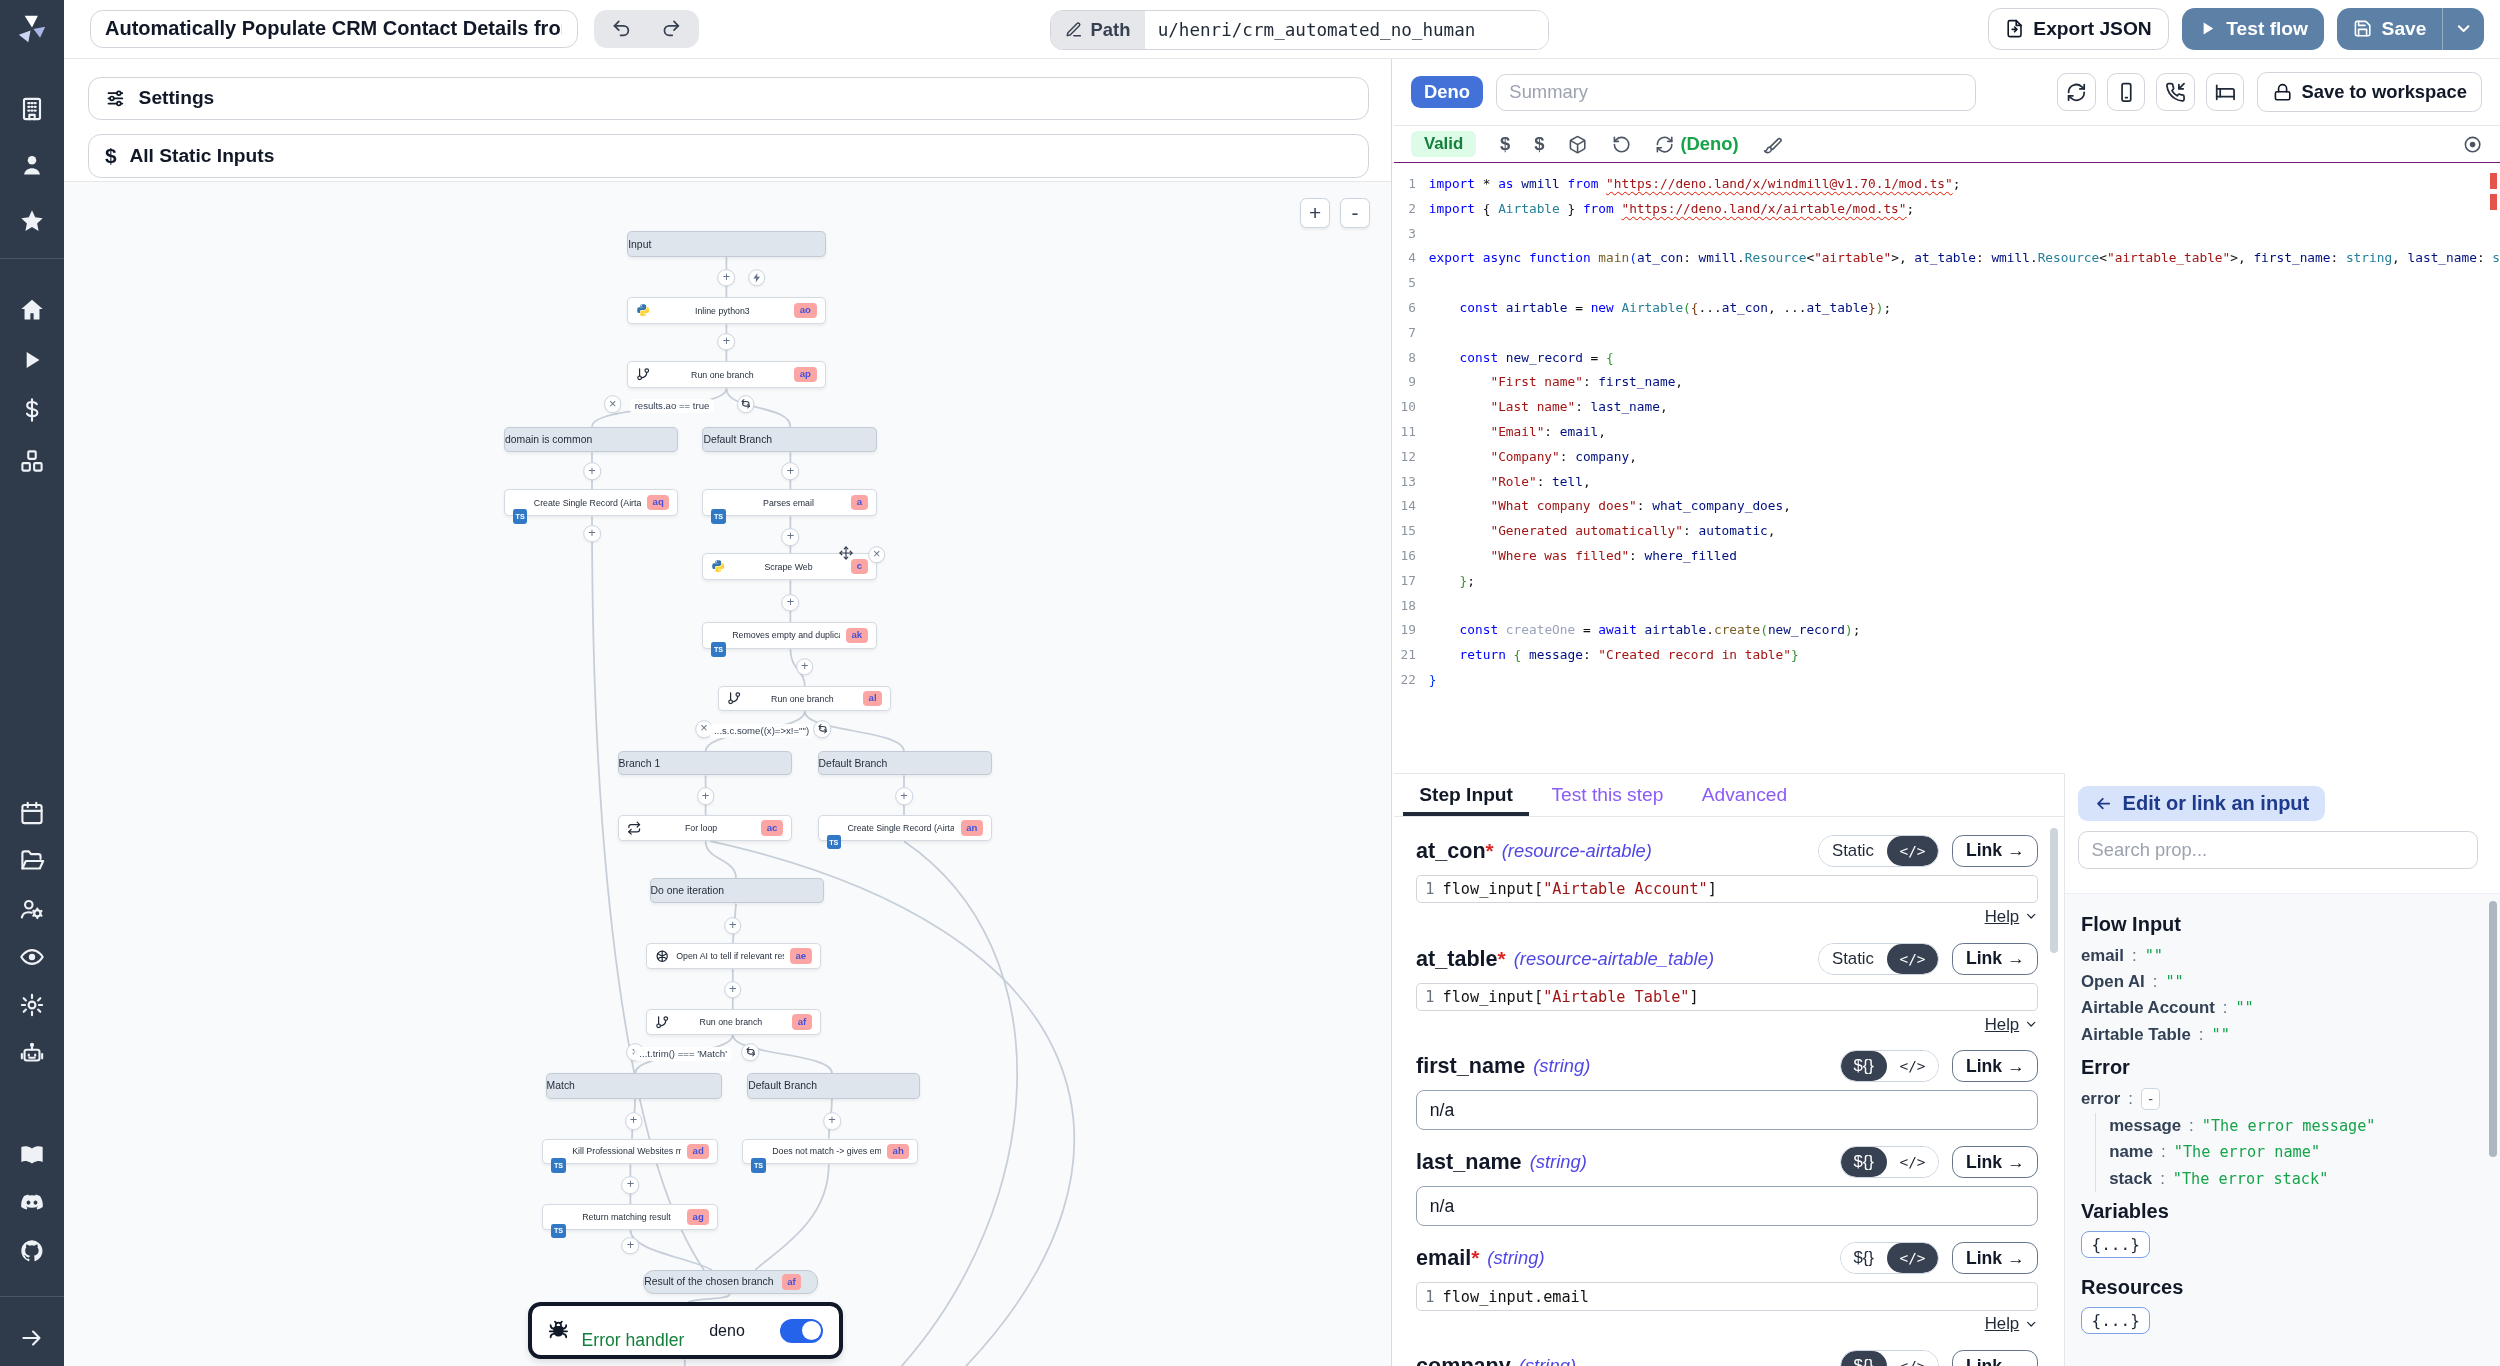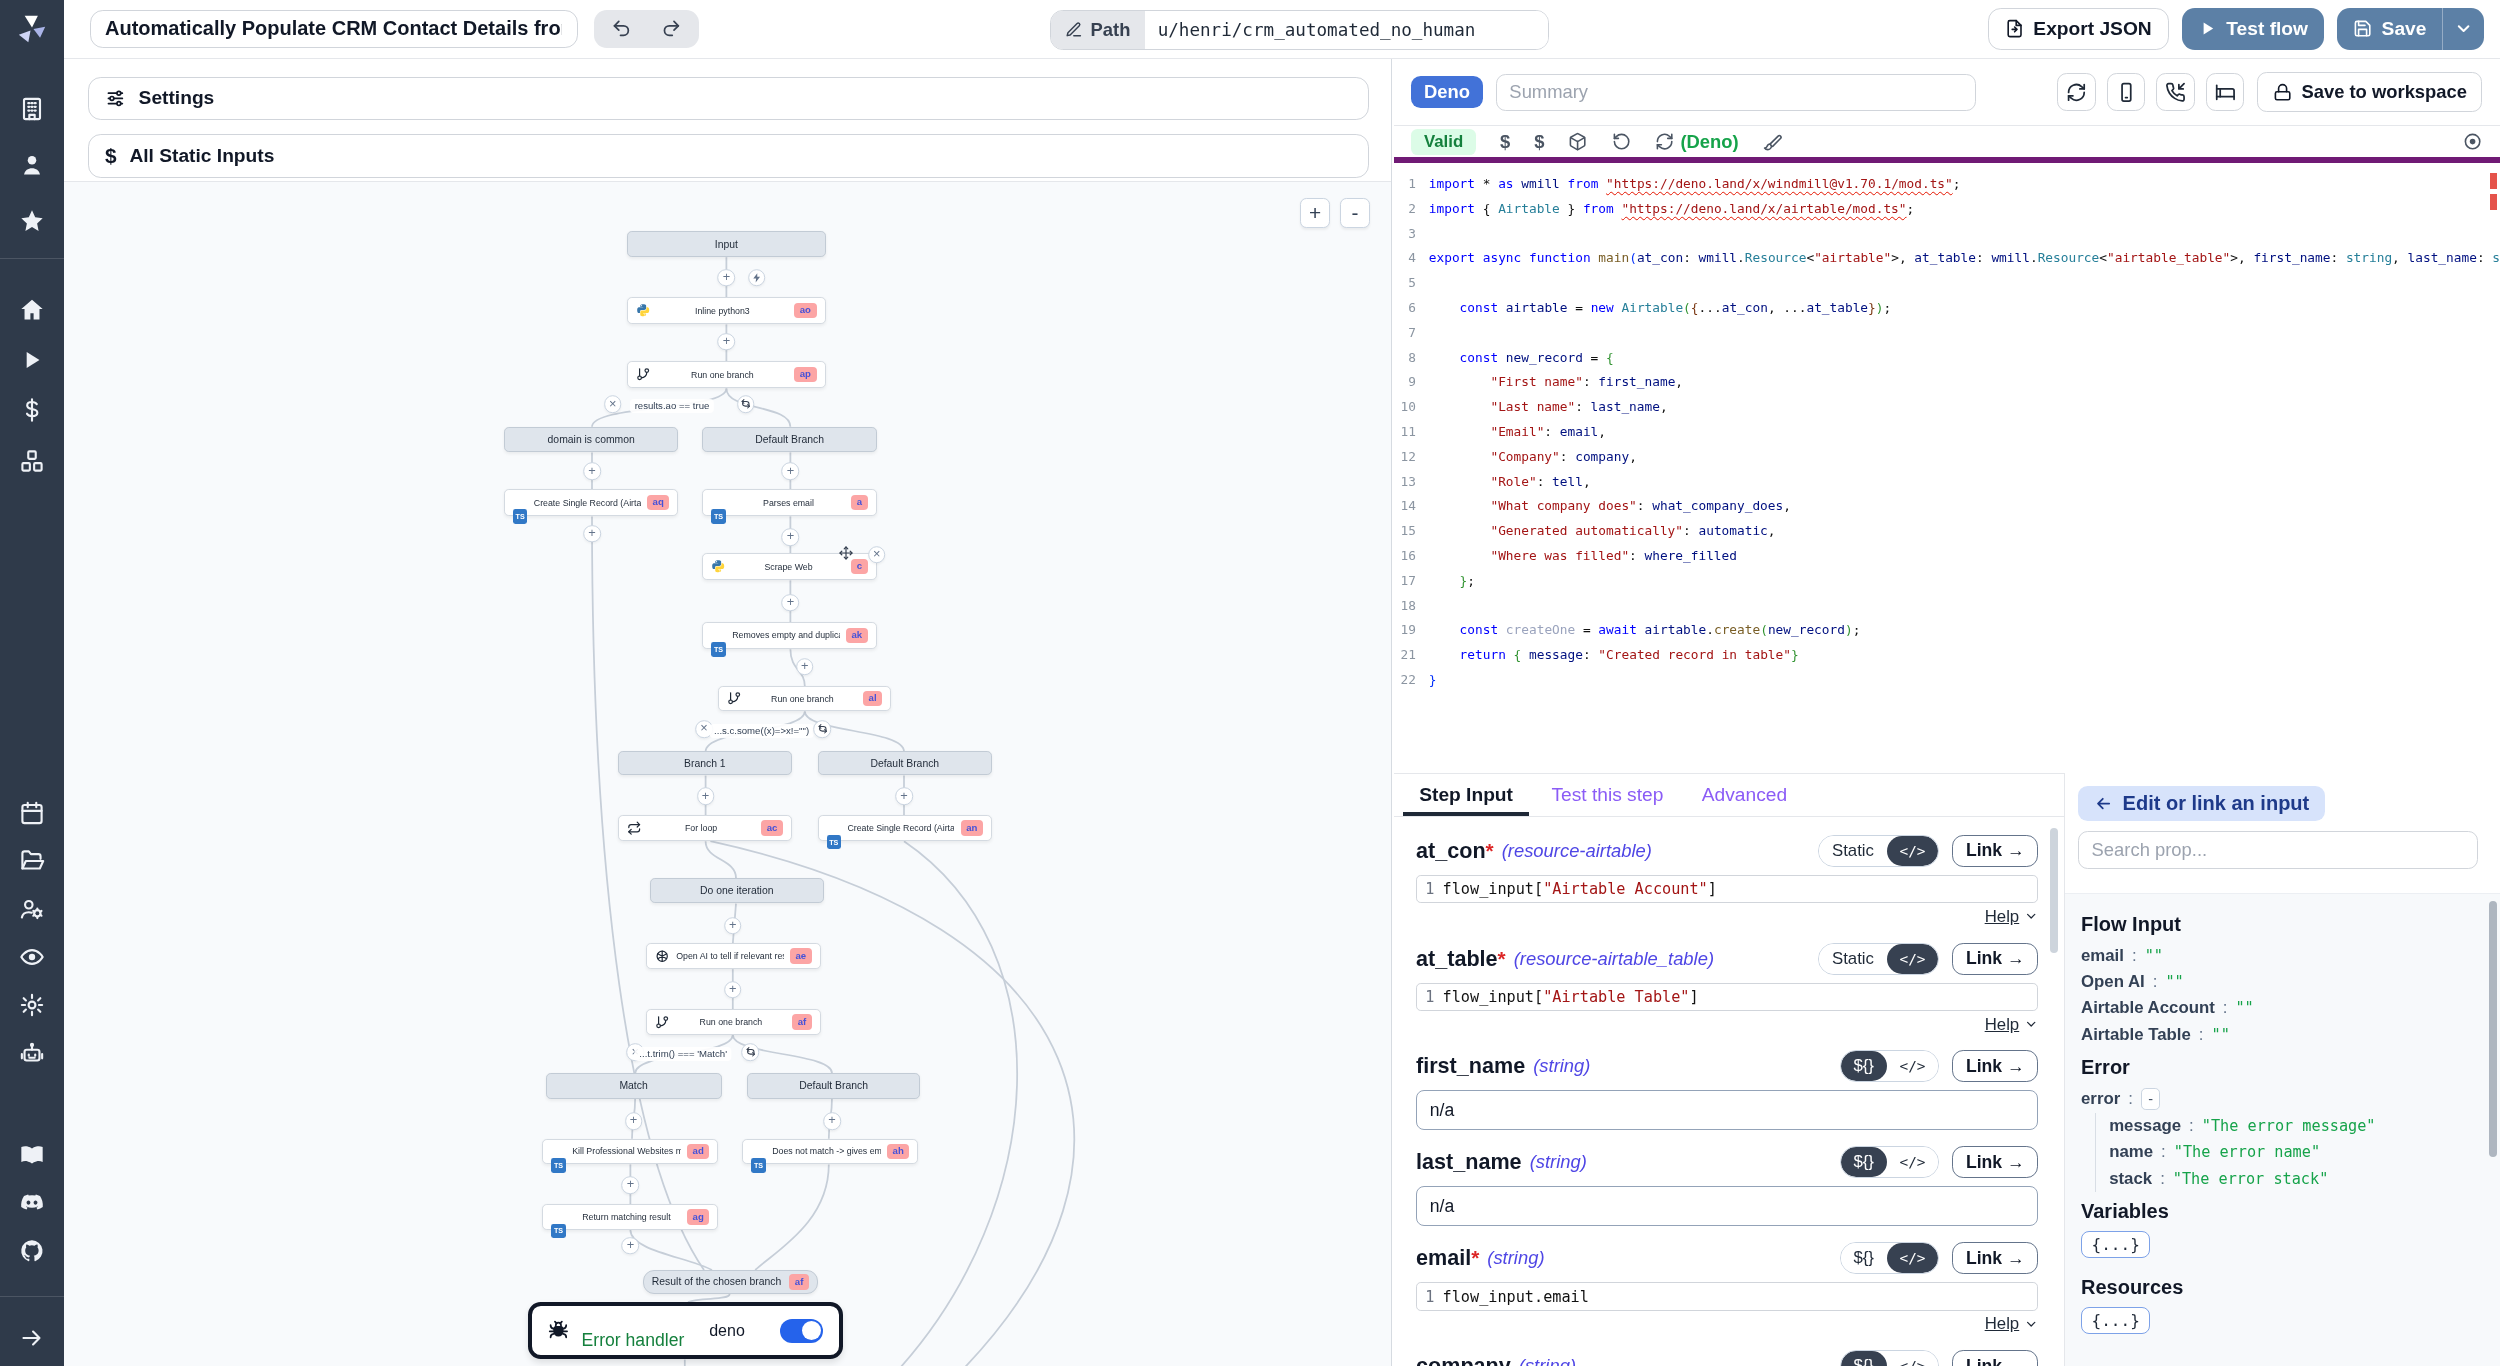--- a/index.html
+++ b/index.html
@@ -44,21 +44,21 @@
     display:flex;align-items:center;gap:8rem;padding:0 10rem;font-size:12rem;font-weight:700;color:#111827;cursor:pointer;}
   .bar svg{width:13rem;height:13rem;stroke:#111827;fill:none;stroke-width:2;stroke-linecap:round;stroke-linejoin:round;}
   .bar .dollar-glyph{font-size:13rem;font-weight:600;}
   #graph{position:absolute;left:0;right:0;top:76rem;bottom:0;background:#f8fafc;border-top:1px solid #e5e7eb;overflow:hidden;}
   #edges{position:absolute;left:0;top:0;width:829rem;height:741rem;}
   #edges path{stroke:#c6ced8;fill:none;stroke-width:1.1;}
   .zoom-ctrl{position:absolute;right:13rem;top:10rem;display:flex;gap:6rem;}
   .zoom-btn{width:19rem;height:19rem;background:#fff;border:1px solid #cbd5e1;border-radius:4rem;font-size:13rem;color:#334155;
     display:flex;align-items:center;justify-content:center;cursor:pointer;box-shadow:0 1rem 1.5rem rgba(0,0,0,.06);}
   .gnode{position:absolute;display:flex;align-items:center;border-radius:3rem;box-shadow:0 1rem 2rem rgba(0,0,0,.06);cursor:pointer;}
-  .gnode.header{background:#dfe5ec;border:1px solid #c2cbd5;justify-content:center;gap:5rem;font-size:6.5rem;color:#1f2937;}
+  .gnode.header{background:#dfe5ec;border:1px solid #c2cbd5;justify-content:flex-start;gap:5rem;font-size:6.5rem;color:#1f2937;}
   .gnode.module{background:#fff;border:1px solid #d4dae1;padding:0 5rem;gap:4rem;font-size:5.5rem;color:#1f2937;}
   .gnode .lbl{flex:1;text-align:center;white-space:nowrap;overflow:hidden;}
   .gbadge{background:#fca5a5;color:#4552d9;font-weight:700;font-size:6rem;padding:1rem 3.5rem;border-radius:2.5rem;line-height:1.3;}
   .nicon{width:9rem;height:9rem;flex:0 0 auto;display:flex;align-items:center;justify-content:center;}
   .nicon svg{width:9rem;height:9rem;stroke:#1f2937;fill:none;stroke-width:2;stroke-linecap:round;stroke-linejoin:round;}
   .ts-ic{width:9rem;height:9rem;background:#3178c6;color:#fff;font-size:4.5rem;font-weight:700;border-radius:1.5rem;
     display:flex;align-items:center;justify-content:center;font-family:"Liberation Sans",sans-serif;margin-top:28px;}
   .gcirc{position:absolute;width:11rem;height:11rem;border-radius:50%;background:#fff;border:1px solid #cbd5e1;color:#64748b;
     display:flex;align-items:center;justify-content:center;font-size:8rem;line-height:1;transform:translate(-50%,-50%);cursor:pointer;
     box-shadow:0 1rem 1.5rem rgba(0,0,0,.05);}
@@ -79,21 +79,21 @@
   .ed-row1{position:absolute;left:0;right:0;top:0;height:42rem;border-bottom:1px solid #e5e7eb;display:flex;align-items:center;padding:0 11rem;gap:8rem;}
   .lang-badge{background:#4272d8;color:#fff;font-size:11.5rem;font-weight:700;padding:3rem 8rem;border-radius:6rem;cursor:pointer;}
   .summary-input{width:300rem;height:23rem;border:1px solid #d1d5db;border-radius:6rem;padding:0 8rem;font-size:11.5rem;font-family:inherit;outline:none;color:#111;}
   .summary-input::placeholder{color:#9ca3af;}
   .ed-sp{flex:1;}
   .sq-btn{width:24rem;height:24rem;border:1px solid #d1d5db;background:#fff;border-radius:6rem;display:flex;align-items:center;justify-content:center;color:#1f2937;cursor:pointer;}
   .sq-btn svg{width:13rem;height:13rem;stroke:currentColor;fill:none;stroke-width:2;stroke-linecap:round;stroke-linejoin:round;}
   .ws-btn{display:flex;align-items:center;gap:6rem;height:25rem;padding:0 9rem;border:1px solid #d1d5db;background:#fff;border-radius:6rem;
     font-size:11.5rem;font-weight:600;color:#111827;cursor:pointer;font-family:inherit;}
   .ws-btn svg{width:12rem;height:12rem;stroke:#111827;fill:none;stroke-width:2;stroke-linecap:round;stroke-linejoin:round;}
-  .ed-row2{position:absolute;left:0;right:0;top:42rem;height:23rem;border-bottom:6px solid #701a75;display:flex;align-items:center;padding:0 11rem;gap:15rem;}
+  .ed-row2{position:absolute;left:0;right:0;top:42rem;height:23rem;border-bottom:1px solid #701a75;display:flex;align-items:center;padding:0 11rem;gap:15rem;}
   .valid-badge{background:#dcfce7;color:#15803d;font-size:10.5rem;font-weight:700;padding:2rem 8rem;border-radius:4rem;}
   .mi{color:#4b5563;display:flex;align-items:center;gap:4rem;cursor:pointer;font-size:11.5rem;}
   .mi svg{width:12rem;height:12rem;stroke:currentColor;fill:none;stroke-width:2;stroke-linecap:round;stroke-linejoin:round;}
   .mi .green{color:#16a34a;font-weight:600;}
   .mi.dollar{font-size:11.5rem;font-weight:600;color:#4b5563;}
   #code-area{position:absolute;left:0;right:0;top:65rem;bottom:0;overflow:hidden;padding-top:5rem;cursor:text;}
   .cl{display:flex;height:15.5rem;align-items:center;white-space:pre;font-family:"DejaVu Sans Mono",monospace;font-size:8rem;}
   .cl .ln{width:22rem;text-align:right;padding-right:8rem;color:#8b95a1;flex:0 0 auto;}
   .tk-k{color:#0000ff;} .tk-s{color:#a31515;} .tk-su{color:#a31515;text-decoration:underline wavy #e51400 1px;text-underline-offset:2rem;}
   .tk-t{color:#267f99;} .tk-v{color:#001080;} .tk-f{color:#795e26;} .tk-p{color:#111111;}

